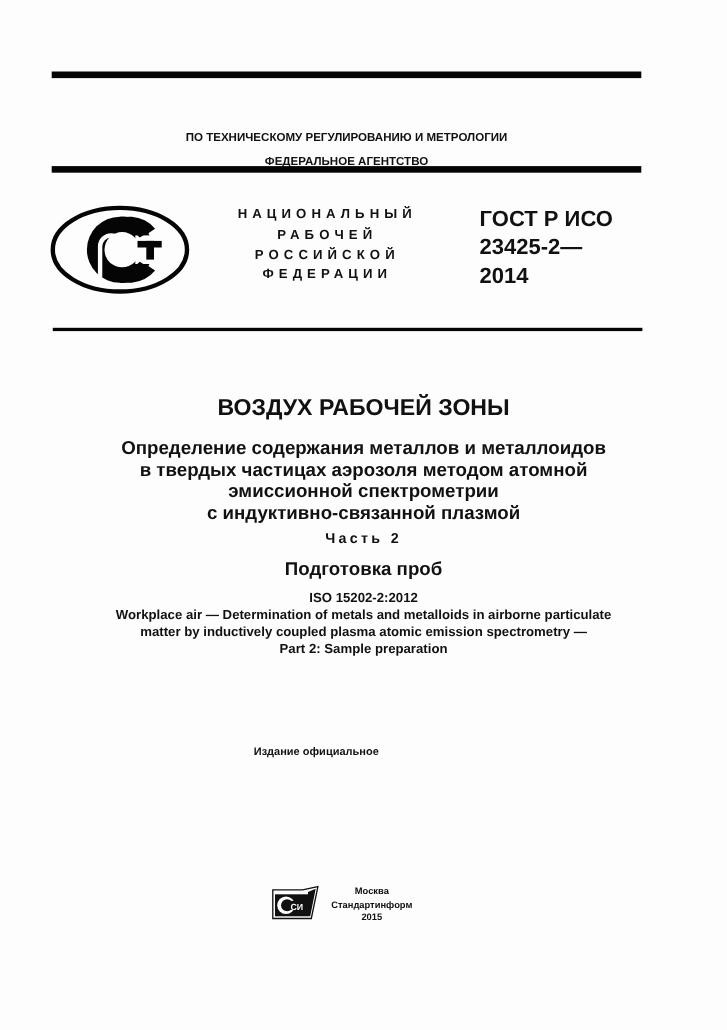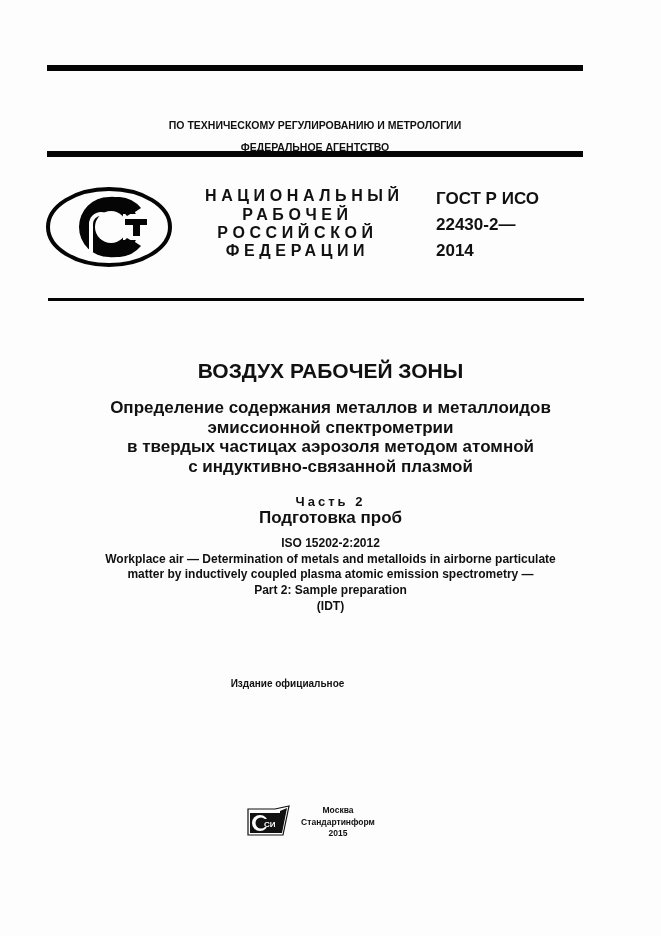--- a/index.html
+++ b/index.html
@@ -25,49 +25,49 @@
     #agency1 { left: 47px; width: 536px; top: 93px; font-size: 10.5px; font-weight: bold; text-align: center; margin-top: 48px; }
     #agency2 { left: 47px; width: 536px; top: 119px; font-size: 10.5px; font-weight: bold; text-align: center; }
 
     #logo { left: 45px; top: 186px; width: 128px; height: 82px; }
 
     .nat-line {
       position: absolute;
       left: 205px;
       width: 185px;
       text-align: center;
-      font-size: 16px;
+      font-size: 12px;
       font-weight: bold;
       letter-spacing: 4.6px;
     }
     #nat1 { top: 187px; }
     #nat2 { top: 206px; }
     #nat3 { top: 224px; }
     #nat4 { top: 242px; }
 
     .gost-line {
       position: absolute;
       left: 436px;
-      font-size: 17px;
+      font-size: 20px;
       font-weight: bold;
       line-height: 24px;
     }
     #gost1 { top: 187px; }
     #gost2 { top: 213px; }
     #gost3 { top: 239px; }
 
     #main-title { left: 0; width: 661px; top: 359px; font-size: 21px; font-weight: bold; text-align: center; }
 
     #subtitle {
       left: 0; width: 661px; top: 398px;
       font-size: 17px; font-weight: bold; text-align: center; line-height: 19.5px;
     }
     #subtitle div { white-space: nowrap; }
 
-    #part { left: 0; width: 661px; top: 482px; font-size: 13px; font-weight: bold; text-align: center; letter-spacing: 3px; margin-top: 12px; }
+    #part { left: 0; width: 661px; top: 482px; font-size: 13px; font-weight: bold; text-align: center; letter-spacing: 3px; }
     #prep { left: 0; width: 661px; top: 508px; font-size: 17px; font-weight: bold; text-align: center; }
 
     #iso-block {
       left: 0; width: 661px; top: 536px;
       font-size: 12px; font-weight: bold; text-align: center; line-height: 15.7px;
     }
 
     #edition { left: 0; width: 575px; top: 678px; font-size: 10px; font-weight: bold; text-align: center; }
 
     #pub-logo { left: 245px; top: 805px; width: 47px; height: 33px; }
@@ -108,43 +108,42 @@
     <rect x="88" y="33" width="7" height="17" fill="#050505"></rect>
   </svg>
 </div>
 
 <div class="nat-line" id="nat1">НАЦИОНАЛЬНЫЙ</div>
 <div class="nat-line" id="nat2">РАБОЧЕЙ</div>
 <div class="nat-line" id="nat3">РОССИЙСКОЙ</div>
 <div class="nat-line" id="nat4">ФЕДЕРАЦИИ</div>
 
 <div class="gost-line" id="gost1">ГОСТ Р ИСО</div>
-<div class="gost-line" id="gost2">22430-2—</div>
+<div class="gost-line" id="gost2">23425-2—</div>
 <div class="gost-line" id="gost3">2014</div>
 
 <div class="rule" id="rule-bot"></div>
 
 <div class="abs" id="main-title">ВОЗДУХ РАБОЧЕЙ ЗОНЫ</div>
 
 <div class="abs" id="subtitle">
   <div>Определение содержания металлов и металлоидов</div>
+  <div>в твердых частицах аэрозоля методом атомной</div>
   <div>эмиссионной спектрометрии</div>
-  <div>в твердых частицах аэрозоля методом атомной</div>
   <div>с индуктивно-связанной плазмой</div>
 </div>
 
 <div class="abs" id="part">Часть 2</div>
 <div class="abs" id="prep">Подготовка проб</div>
 
 <div class="abs" id="iso-block">
   <div>ISO 15202-2:2012</div>
   <div>Workplace air — Determination of metals and metalloids in airborne particulate</div>
   <div>matter by inductively coupled plasma atomic emission spectrometry —</div>
   <div>Part 2: Sample preparation</div>
-  <div>(IDT)</div>
 </div>
 
 <div class="abs" id="edition">Издание официальное</div>
 
 <div class="abs" id="pub-logo">
   <svg width="47" height="33" viewBox="0 0 47 33">
     <path d="M3 4 L30 4 L44 1 L38 30 L3 30 Z" fill="#fdfdfd" stroke="#111" stroke-width="1.2"></path>
     <rect x="5" y="8" width="30" height="20" fill="#111"></rect>
     <circle cx="15" cy="18" r="8" fill="#fdfdfd"></circle>
     <circle cx="16" cy="18" r="5.5" fill="#111"></circle>

